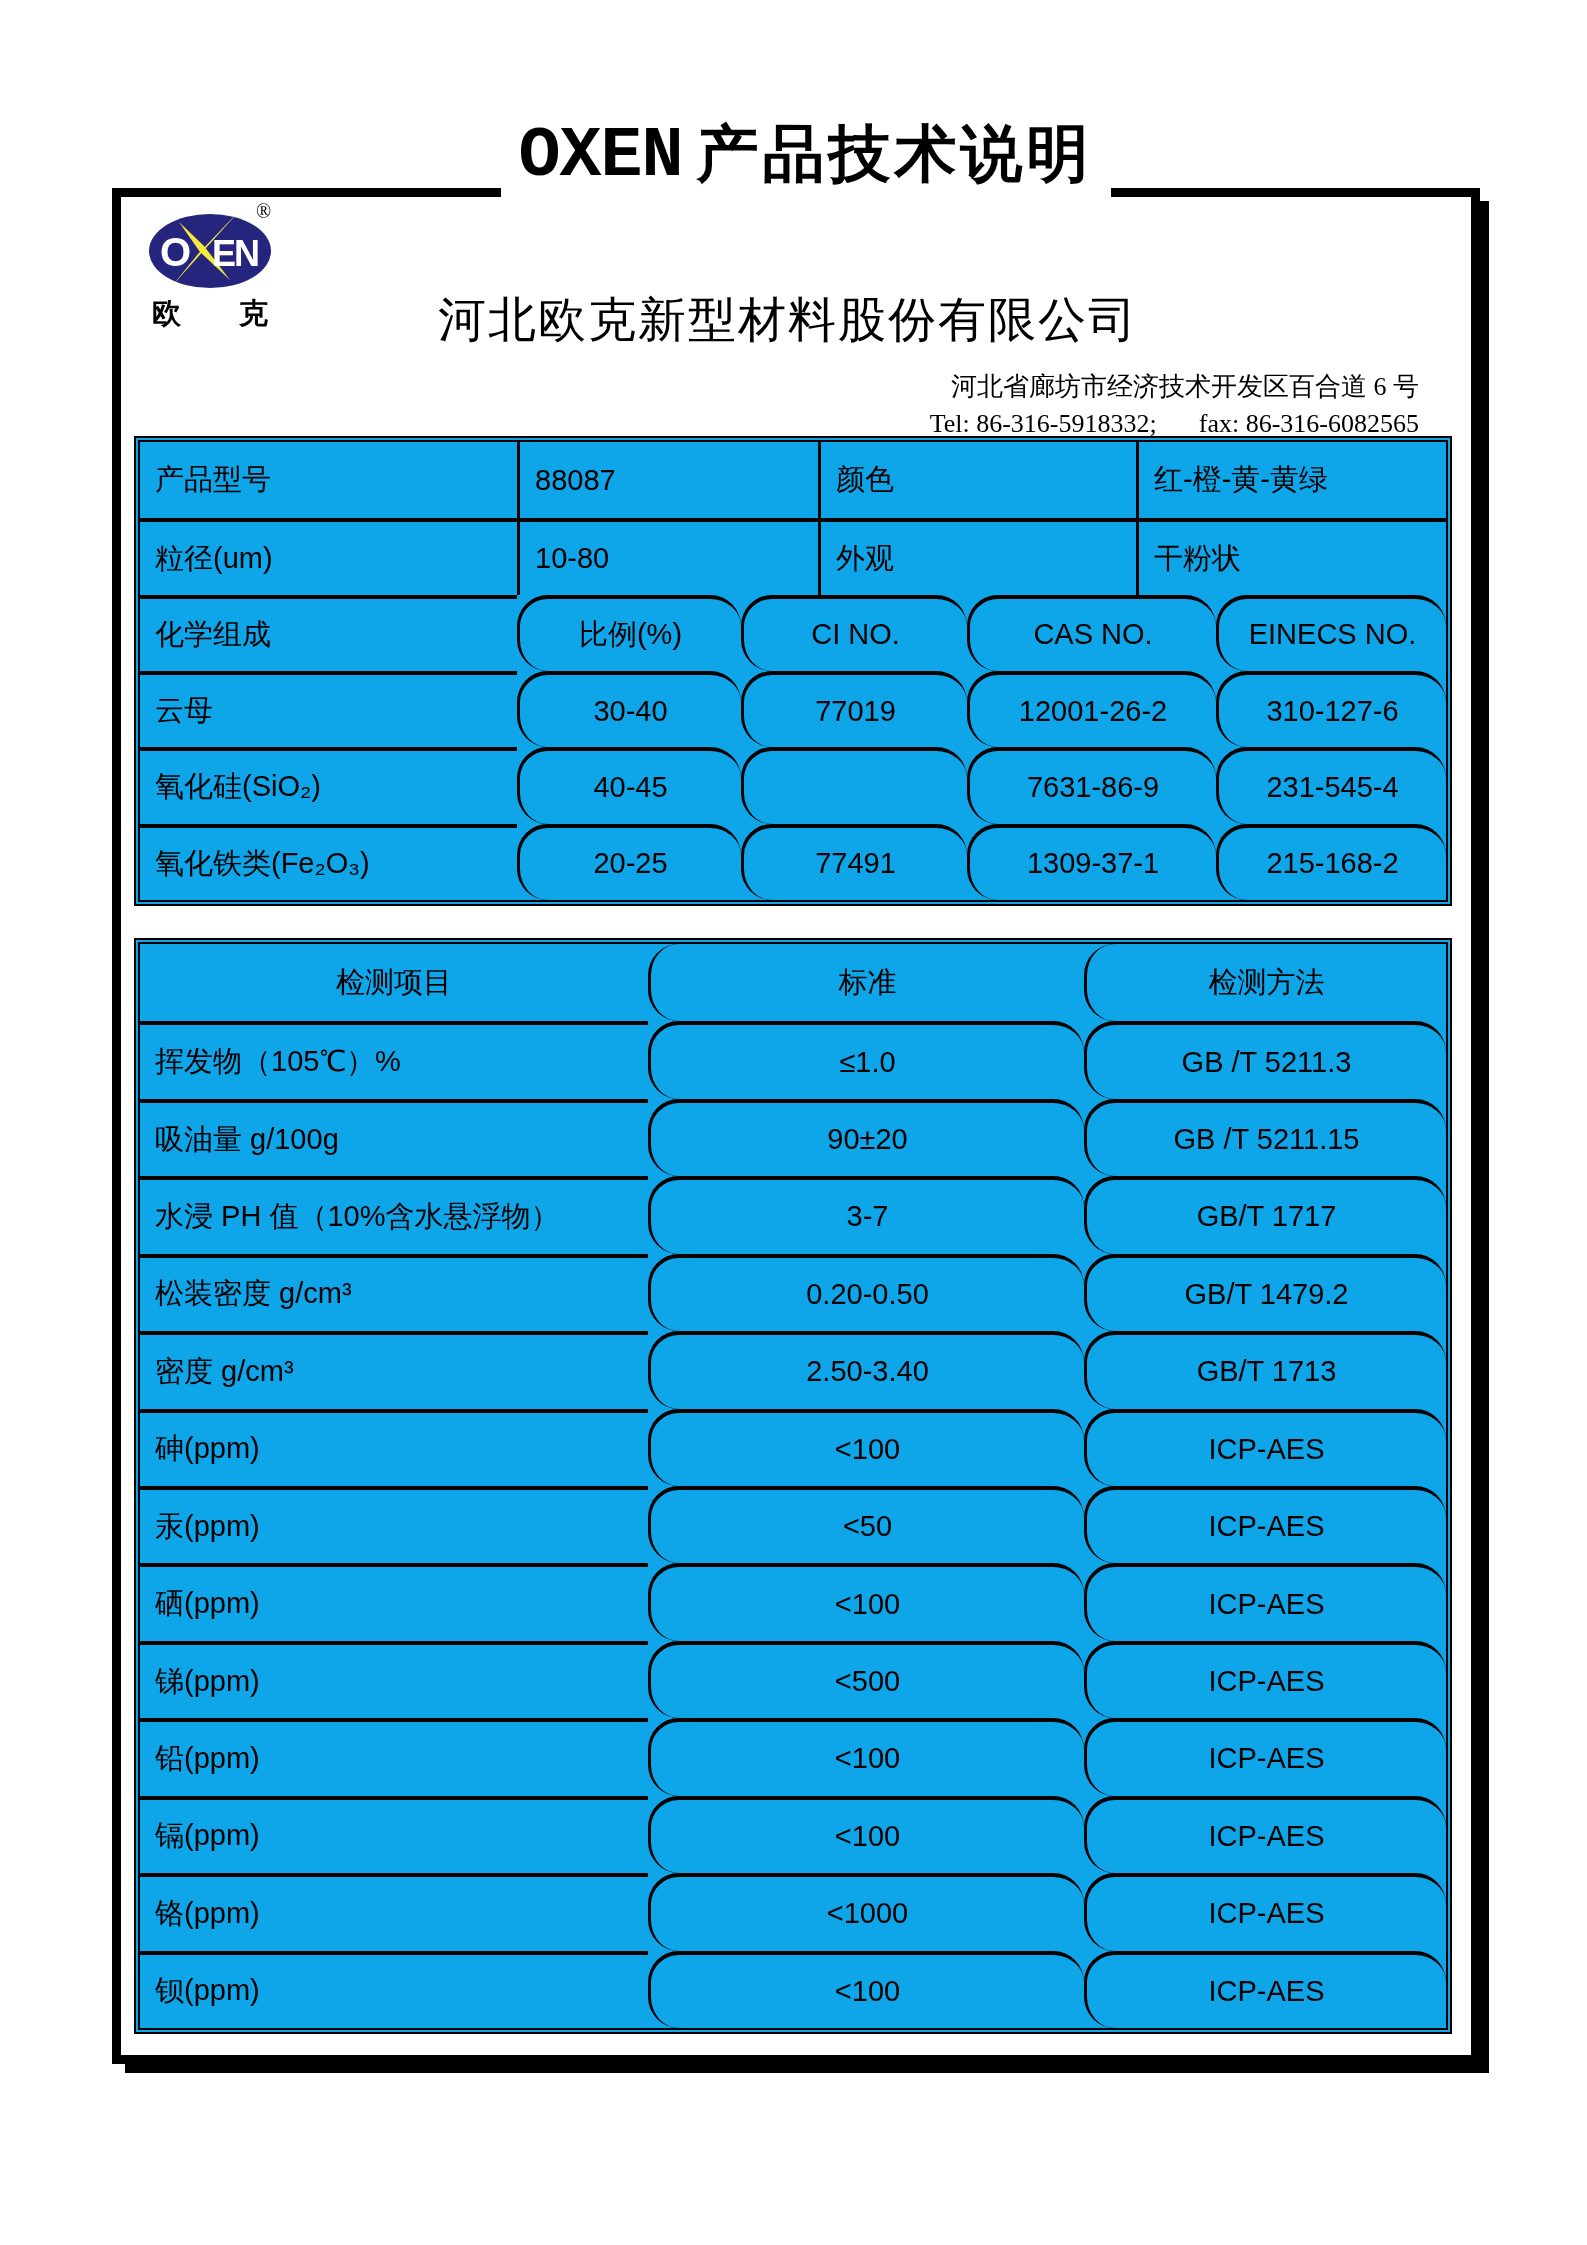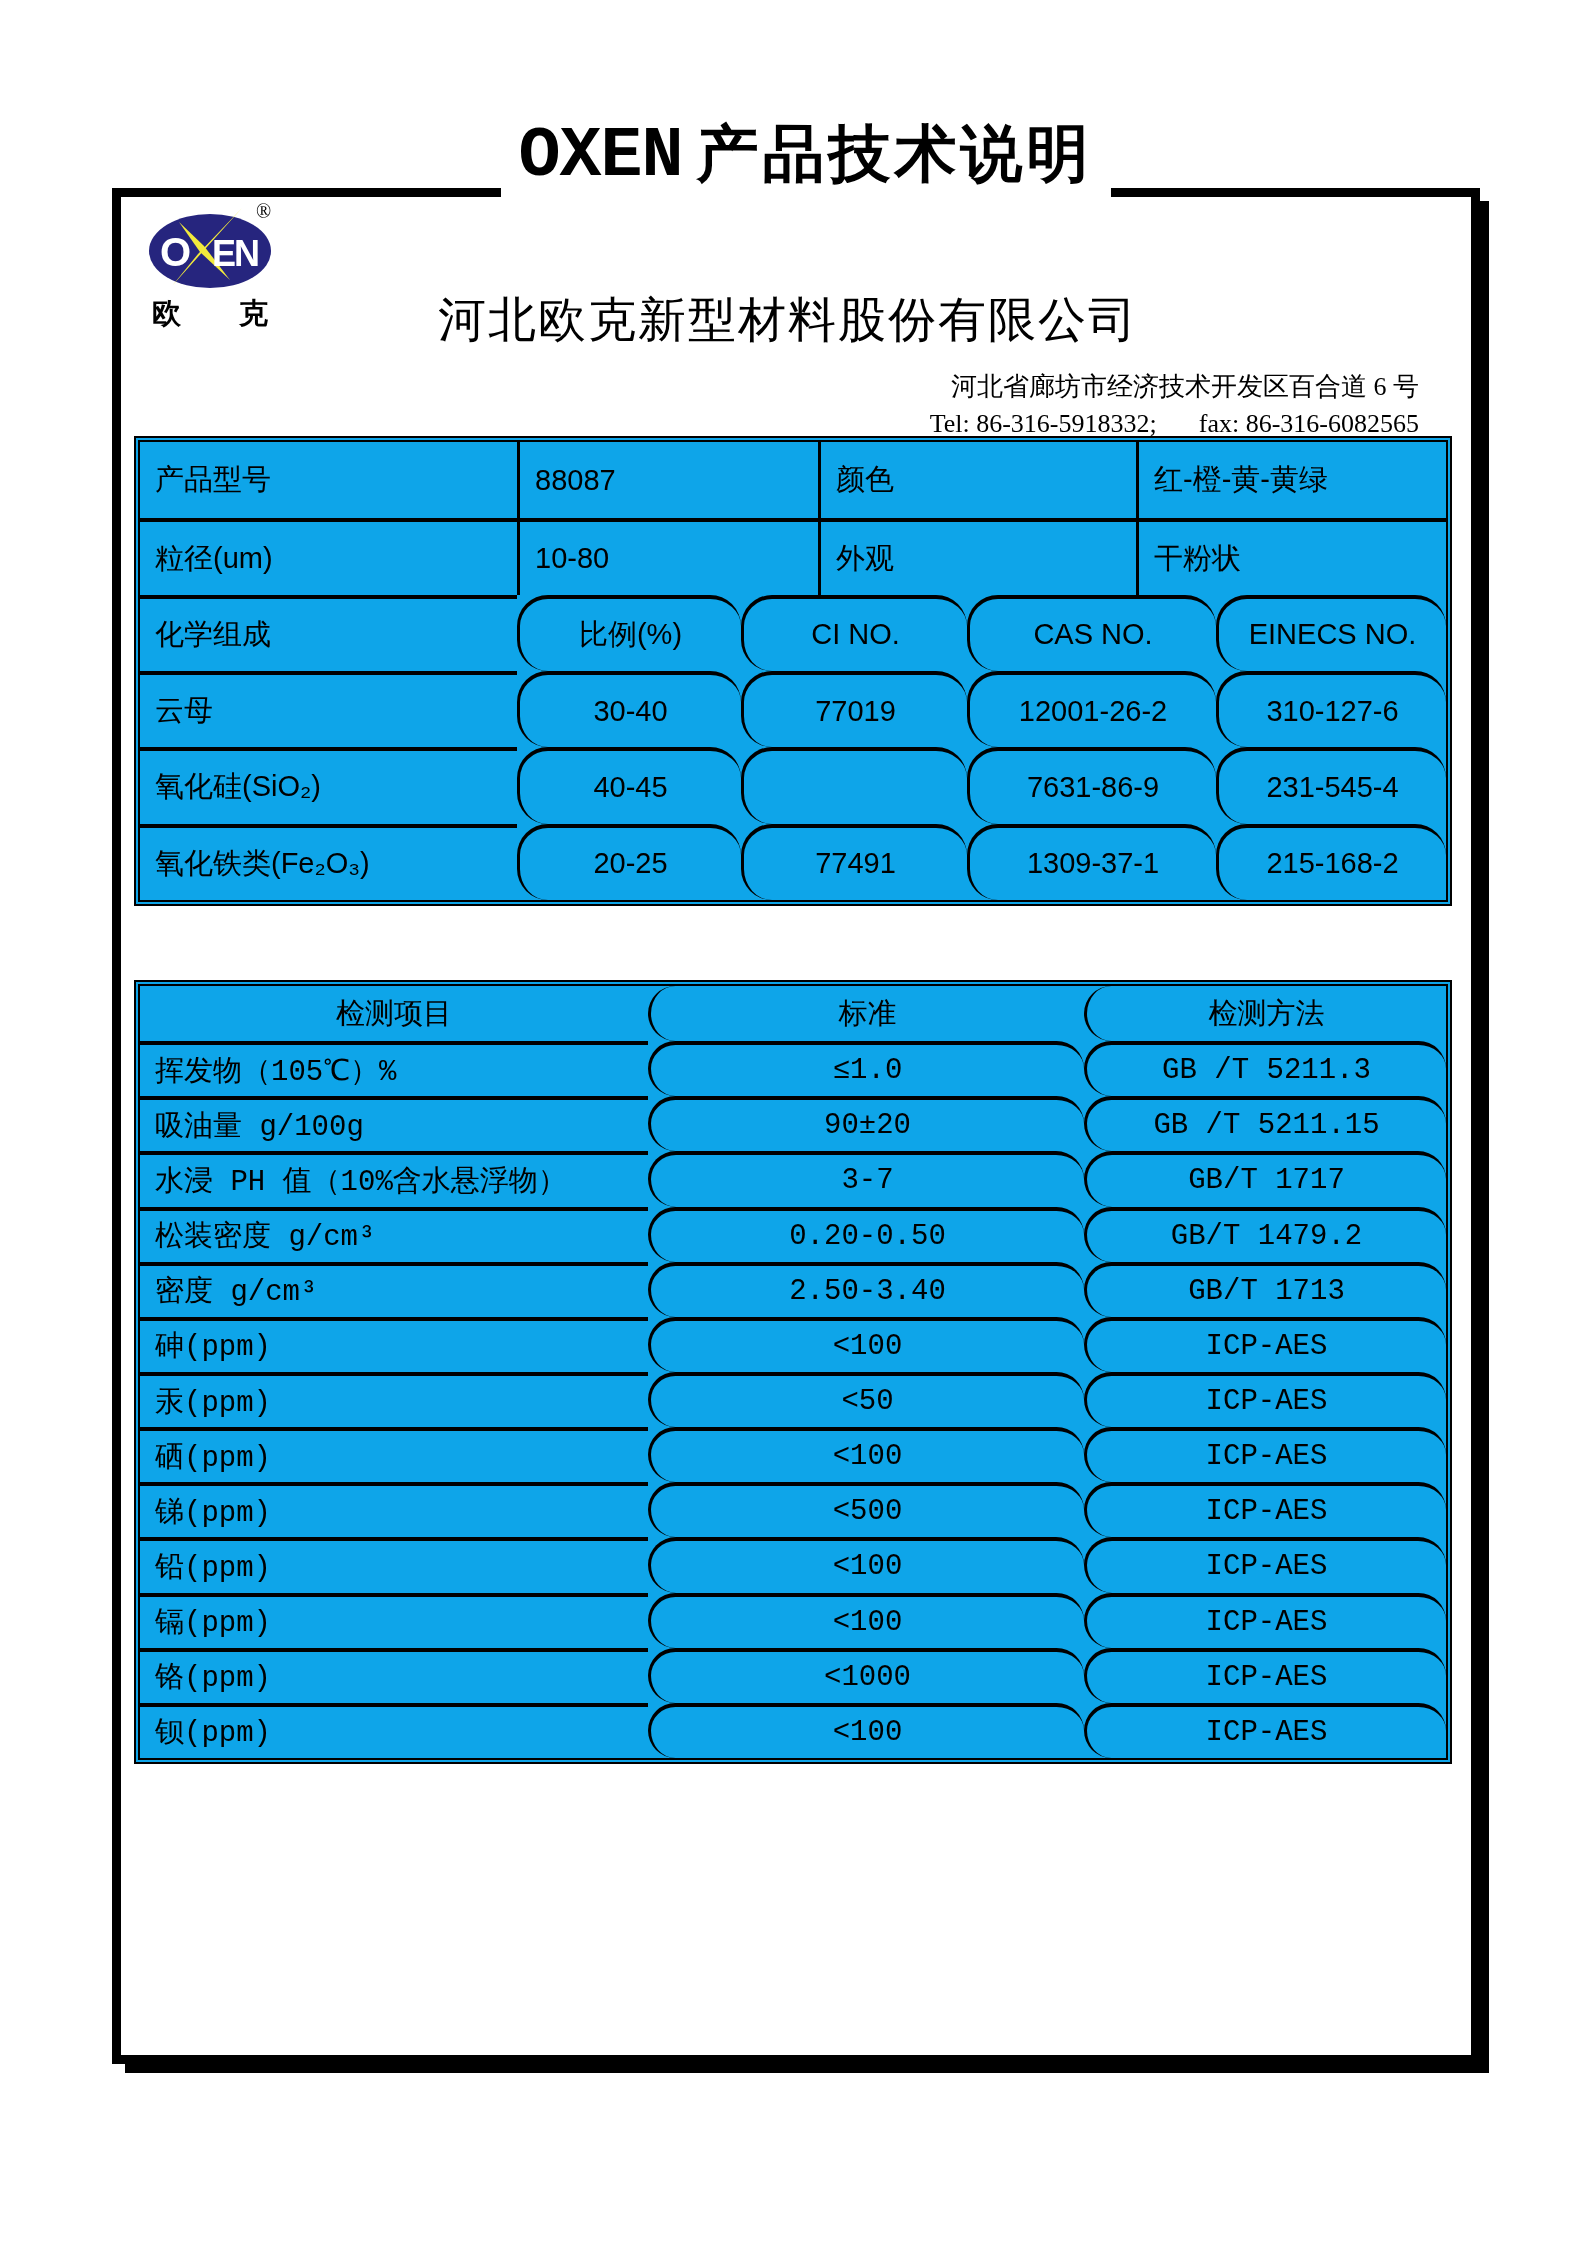--- a/index.html
+++ b/index.html
@@ -73,21 +73,21 @@
   
   .dtable {
     position:absolute; left:134px;
     box-sizing:border-box;
     border:6px double #000;
     display:flex; flex-direction:column;
     z-index:3; background:#0ea5e9;
     font-size:29px;
   }
   .t1 { top:436px; width:1318px; height:470px; }
-  .t2 { top:980px; width:1318px; height:784px;font-family:Liberation Mono, monospace; }
+  .t2 { top:938px; width:1318px; height:1096px; }
 
   .grid { display:grid; }
   .ga { flex:2; grid-template-columns:377px 301px 318px auto; grid-template-rows:repeat(2,1fr); }
   .gb { flex:4; grid-template-columns:377px 224px 226px 249px auto; grid-template-rows:repeat(4,1fr); }
   .gt { height:100%; grid-template-columns:508px 436px auto; grid-template-rows:repeat(14,1fr); }
 
   .c {
     display:flex; align-items:center;
     border-left:3px solid #000;
     border-top:4px solid #000;

